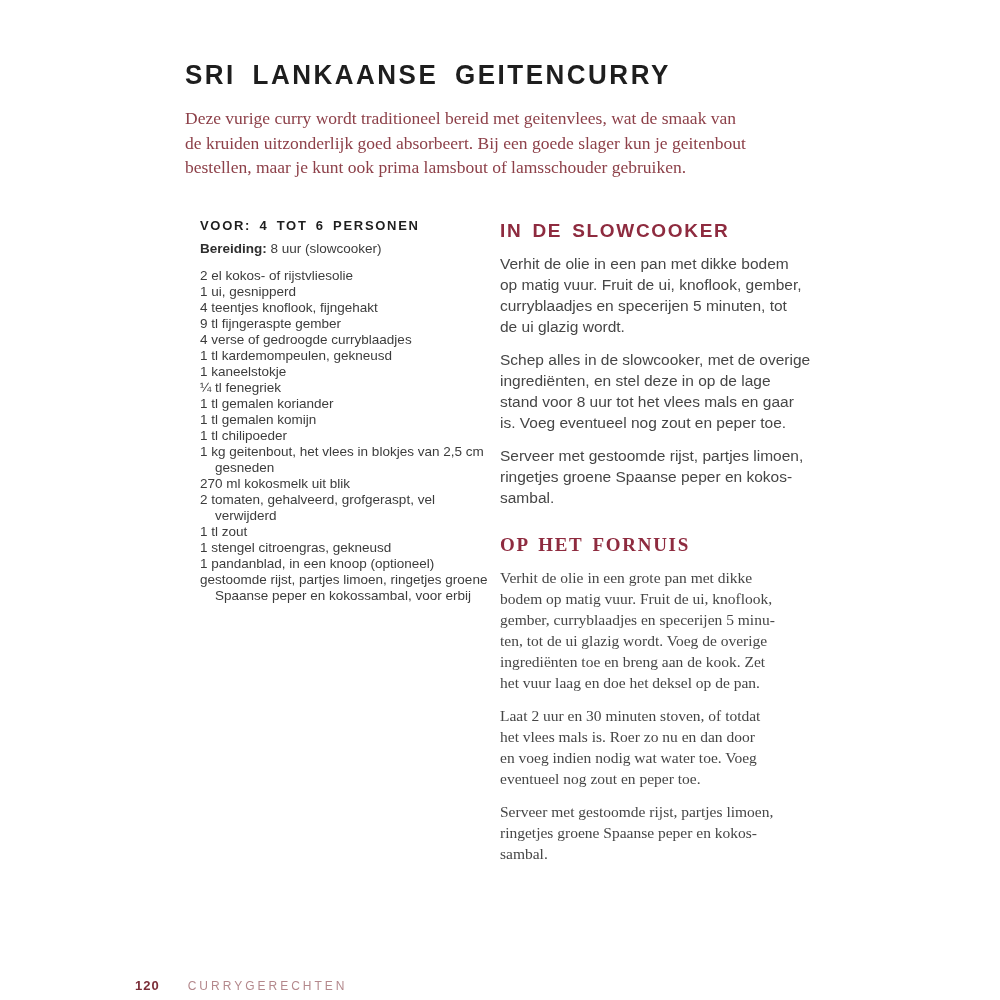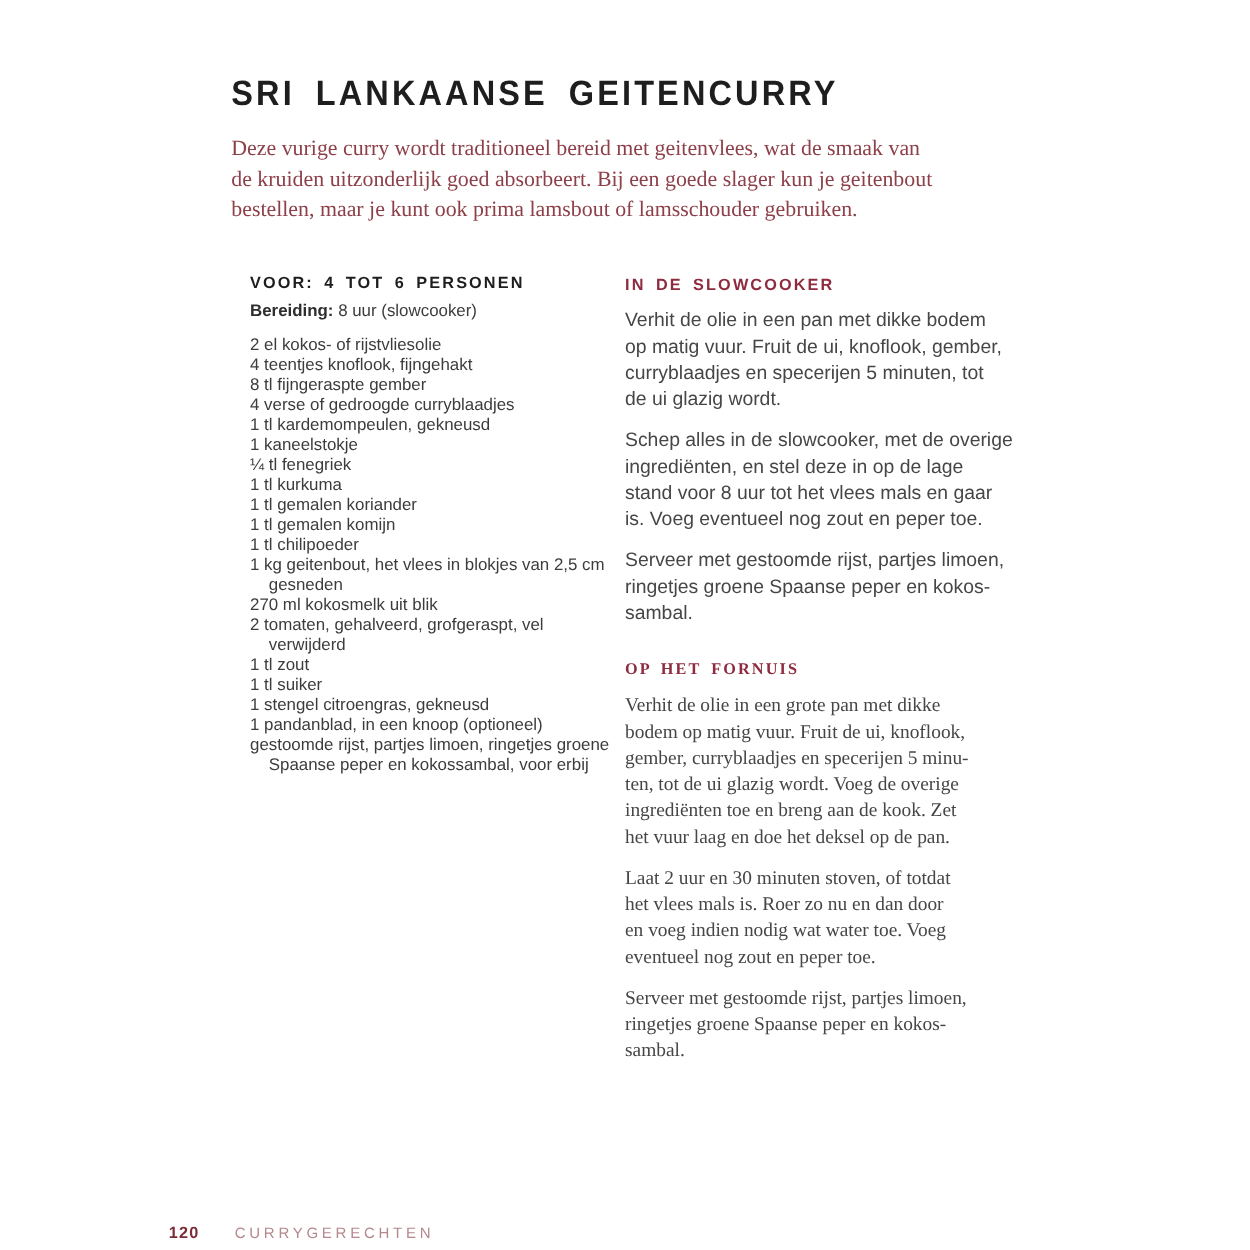--- a/index.html
+++ b/index.html
@@ -19,21 +19,21 @@
   .col-left{position:absolute;left:200px;top:218px;width:308px;color:#3c3c3c;font-size:13.5px;}
   .serving{font-weight:700;font-size:13px;letter-spacing:1.7px;word-spacing:3px;
            color:#1e1e1e;margin:0 0 8px;}
   .prep-line{line-height:16px;}
   .prep-label{font-weight:700;color:#2e2e2e;}
   .ingredients{list-style:none;margin:11px 0 0;padding:0;}
   .ingredient{line-height:16px;padding-left:15px;text-indent:-15px;white-space:pre-line;}
 
   
   .col-right{position:absolute;left:500px;top:220px;width:314px;}
-  .method-heading{font-weight:700;font-size:13px;letter-spacing:1.7px;word-spacing:3px;
+  .method-heading{font-weight:700;font-size:19px;letter-spacing:1.7px;word-spacing:3px;
                   color:#8e2b3f;margin:0 0 11px;}
   .method-para{font-size:15.5px;line-height:21px;color:#464646;margin:0 0 12px;
                white-space:pre-line;}
   .section-fornuis{margin-top:26px;font-family:Liberation Serif, serif;}
 
   
   .footer{position:absolute;left:135px;top:978px;display:flex;align-items:baseline;}
   .page-number{font-weight:700;font-size:13px;letter-spacing:1px;color:#7b2e38;}
   .chapter-label{margin-left:28px;font-size:12px;letter-spacing:3px;color:#b4888c;}
 </style>
@@ -55,52 +55,51 @@
       <div class="prep-line">
         <span class="prep-label">Bereiding:</span>
         <span>8 uur (slowcooker)</span>
       </div>
     </div>
 
     <ul class="ingredients">
 
         <li class="ingredient">2 el kokos- of rijstvliesolie</li>
 
+        <li class="ingredient">1 ui, gesnipperd</li>
 
         <li class="ingredient">4 teentjes knoflook, fijngehakt</li>
 
-        <li class="ingredient">8 tl fijngeraspte gember</li>
+        <li class="ingredient">9 tl fijngeraspte gember</li>
 
         <li class="ingredient">4 verse of gedroogde curryblaadjes</li>
 
         <li class="ingredient">1 tl kardemompeulen, gekneusd</li>
 
         <li class="ingredient">1 kaneelstokje</li>
 
         <li class="ingredient">¼ tl fenegriek</li>
 
-        <li class="ingredient">1 tl kurkuma</li>
 
         <li class="ingredient">1 tl gemalen koriander</li>
 
         <li class="ingredient">1 tl gemalen komijn</li>
 
         <li class="ingredient">1 tl chilipoeder</li>
 
         <li class="ingredient">1 kg geitenbout, het vlees in blokjes van 2,5 cm
 gesneden</li>
 
         <li class="ingredient">270 ml kokosmelk uit blik</li>
 
         <li class="ingredient">2 tomaten, gehalveerd, grofgeraspt, vel
 verwijderd</li>
 
         <li class="ingredient">1 tl zout</li>
 
-        <li class="ingredient">1 tl suiker</li>
 
         <li class="ingredient">1 stengel citroengras, gekneusd</li>
 
         <li class="ingredient">1 pandanblad, in een knoop (optioneel)</li>
 
         <li class="ingredient">gestoomde rijst, partjes limoen, ringetjes groene
 Spaanse peper en kokossambal, voor erbij</li>
       </ul>
   </div>
 

